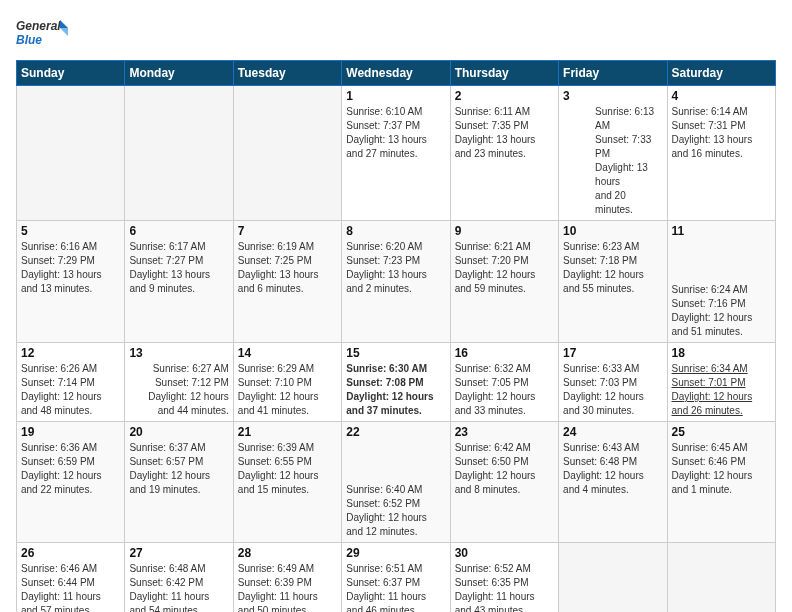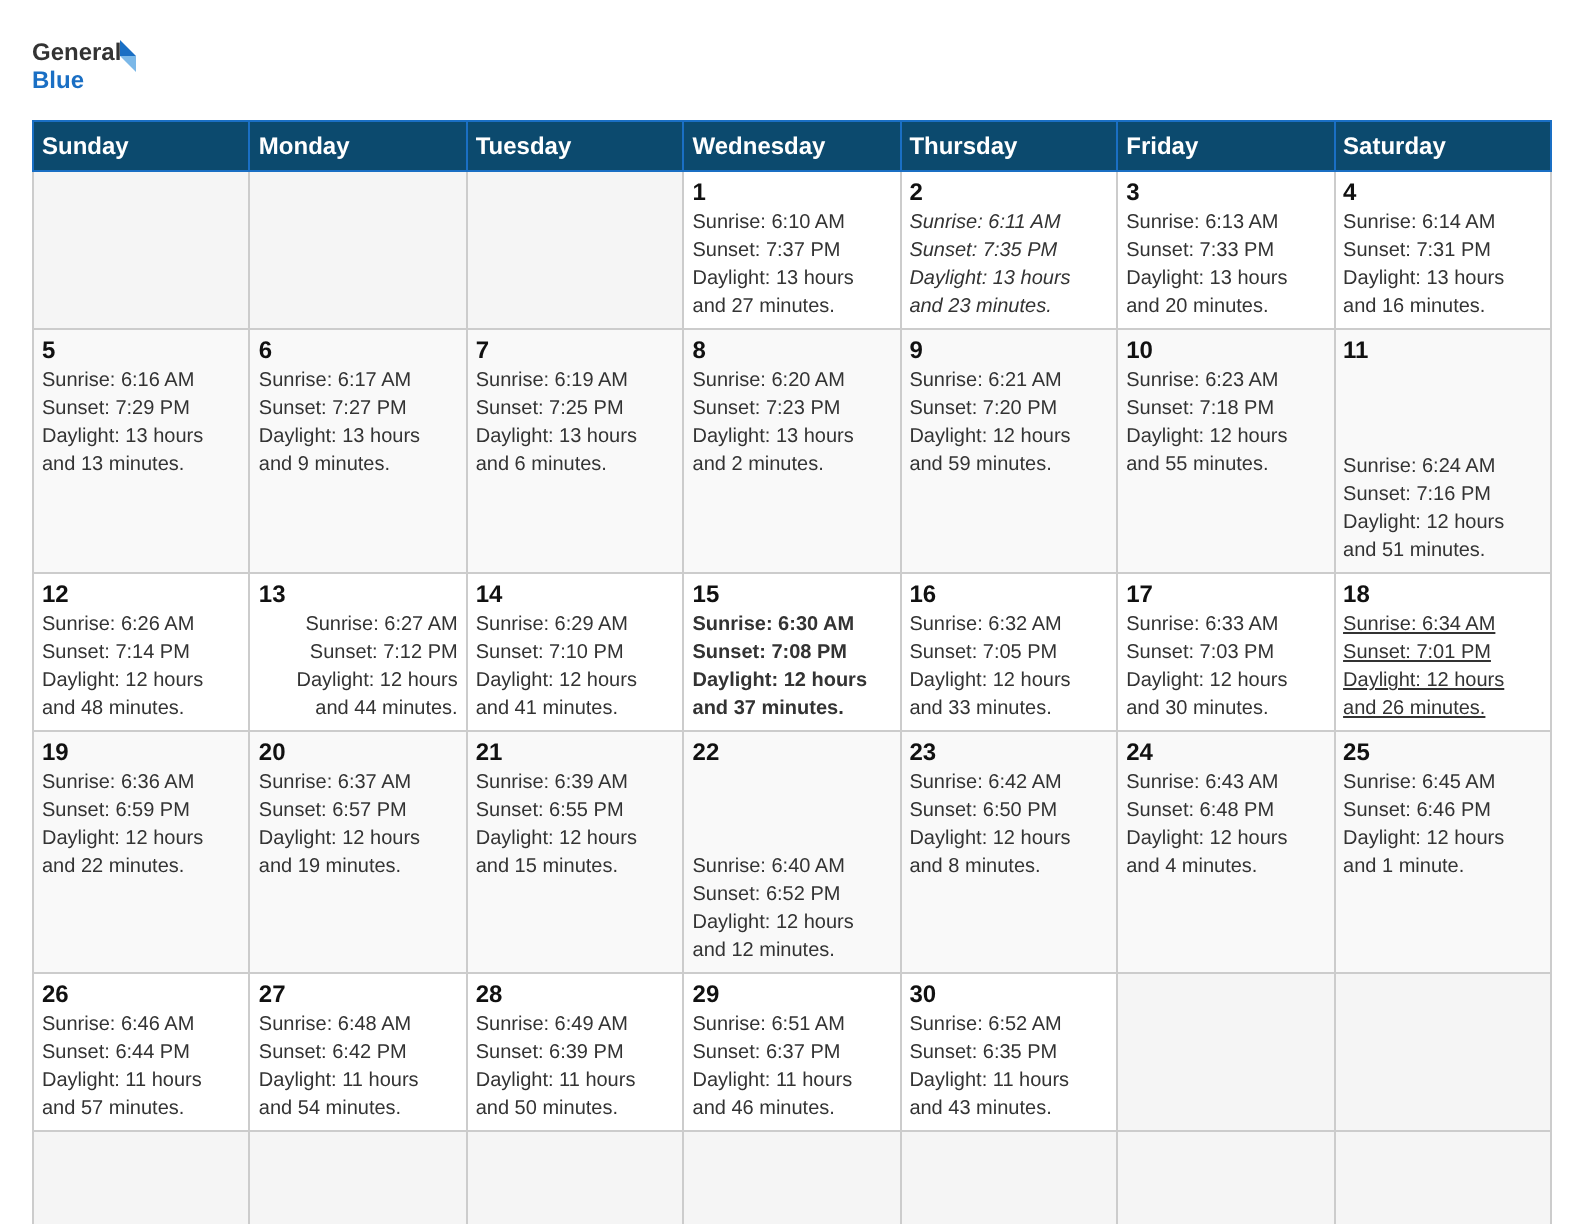--- a/index.html
+++ b/index.html
@@ -14,20 +14,21 @@
       width: 792px;
       height: 612px;
       padding: 16px 16px 10px 16px;
       background: #fff;
     }
     .header {
       display: flex;
       align-items: flex-end;
       justify-content: space-between;
       margin-bottom: 8px;
+      font-style: italic;
     }
     .logo {
       display: flex;
       align-items: center;
       gap: 4px;
     }
     .title-section {
       text-align: right;
     }
     .month-title {
@@ -123,28 +124,28 @@
           <td class="empty"></td>
           <td>
             <span class="day-number">1</span>
             <div class="day-info" style="white-space: pre-line;">Sunrise: 6:10 AM
 Sunset: 7:37 PM
 Daylight: 13 hours
 and 27 minutes.</div>
           </td>
           <td>
             <span class="day-number">2</span>
-            <div class="day-info" style="white-space: pre-line; font-style: italic;">Sunrise: 6:11 AM
+            <div class="day-info" style="white-space: pre-line;">Sunrise: 6:11 AM
 Sunset: 7:35 PM
 Daylight: 13 hours
 and 23 minutes.</div>
           </td>
           <td>
             <span class="day-number">3</span>
-            <div class="day-info" style="white-space: pre-line;">Sunrise: 6:13 AM
+            <div class="day-info" style="white-space: pre-line; margin-left: 32px;">Sunrise: 6:13 AM
 Sunset: 7:33 PM
 Daylight: 13 hours
 and 20 minutes.</div>
           </td>
           <td>
             <span class="day-number">4</span>
             <div class="day-info" style="white-space: pre-line;">Sunrise: 6:14 AM
 Sunset: 7:31 PM
 Daylight: 13 hours
 and 16 minutes.</div>

